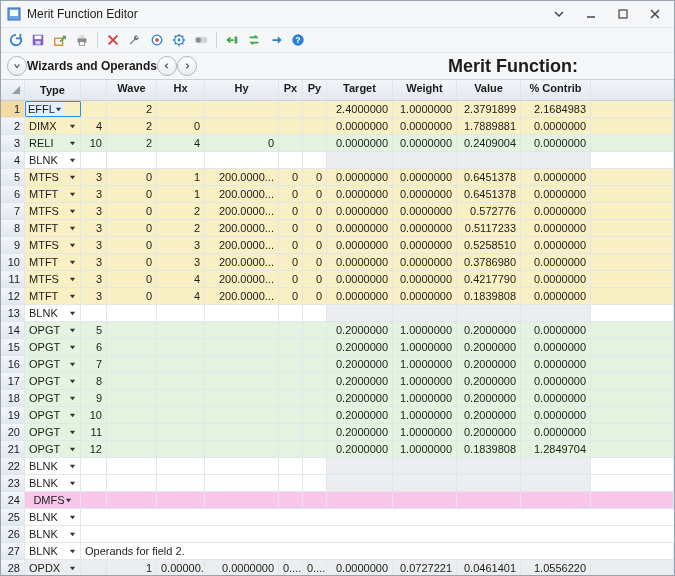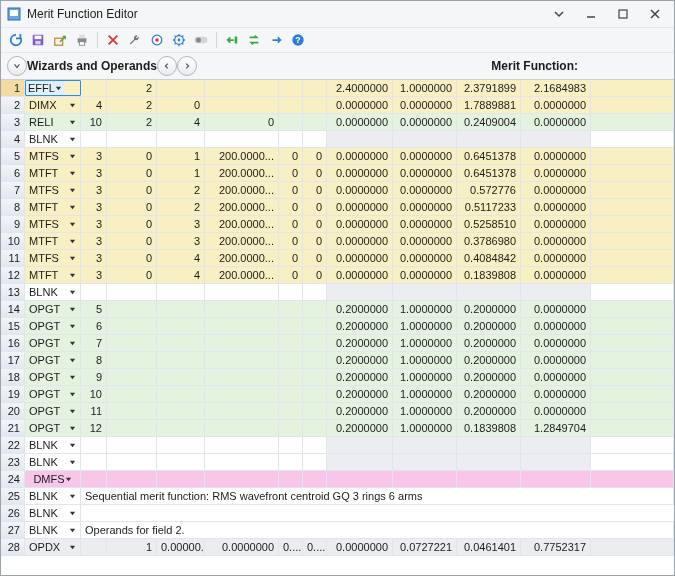--- a/index.html
+++ b/index.html
@@ -28,21 +28,21 @@
   .title-text { flex:1; font-size:12px; }
   .win-btn { width:26px; height:18px; display:flex; align-items:center; justify-content:center; cursor:pointer; }
   .win-btn svg { width:10px; height:10px; }
   .toolbar { height:24px; background:var(--chrome-bg); display:flex; align-items:center; gap:4px; padding:0 6px; border-bottom:1px solid var(--border-light); }
   .tool-btn { width:18px; height:18px; display:flex; align-items:center; justify-content:center; border-radius:2px; cursor:pointer; }
   .tool-sep { width:1px; height:16px; background:#d0d5db; margin:0 2px; }
   .panel-bar { height:26px; background:var(--chrome-bg); display:flex; align-items:center; padding:0 6px; border-bottom:1px solid var(--border); }
   .circle-btn { width:18px; height:18px; border:1px solid #b0b6bd; border-radius:50%; display:flex; align-items:center; justify-content:center; background:linear-gradient(#fff,#e8ecf0); cursor:pointer; }
   .circle-btn svg { width:8px; height:8px; }
   .panel-title { font-weight:bold; font-size:12px; }
-  .mf-label { font-weight:bold; font-size:12px; }
+  .mf-label { font-weight:bold; font-size:18px; }
   .mf-value { font-weight:bold; font-size:12px; margin-left:8px; }
   .grid-wrap { flex:1; overflow:hidden; position:relative; display:flex; flex-direction:column; }
   .header-row { display:flex; height:20px; background:linear-gradient(var(--header-grad-top),var(--header-grad-bot)); border-bottom:1px solid var(--border); font-weight:bold; font-size:11px; }
   .header-row .cell, .data-row .cell { box-sizing:border-box; border-right:1px solid var(--border-light); padding:2px 4px; overflow:hidden; white-space:nowrap; text-overflow:clip; }
   .grid-body { flex:1; overflow-y:auto; overflow-x:hidden;}
   .data-row { display:flex; height:16px; font-size:11px; line-height:13px; border-bottom:1px solid var(--border-light); }
   .rowhead { width:24px; text-align:center; background:linear-gradient(var(--header-grad-top),var(--header-grad-bot)); border-right:1px solid var(--border); display:flex; align-items:center; justify-content:flex-end; padding-right:4px; box-sizing:border-box; font-weight:normal;}
   .rowhead.sel { background:#f3dca3; }
   .col-type { width:56px; display:flex; align-items:center; justify-content:space-between; padding-left:3px;}
   .col-p1 { width:26px; text-align:right; }
@@ -200,20 +200,39 @@
         <svg viewBox="0 0 10 10">
           <path d="M4 2 L7 5 L4 8" stroke="#555" fill="none" stroke-width="1.5"></path>
         </svg>
       </div>
     <span class="spacer"></span>
     <span class="mf-label">Merit Function:</span>
     <span style="width:90px"></span>
   </div>
 
   <div class="grid-wrap">
+    <div class="header-row">
+      <div class="cell rowhead">
+          <svg width="8" height="8" viewBox="0 0 8 8">
+            <path d="M8 0 V8 H0 Z" fill="#96a0ab"></path>
+          </svg>
+        </div>
+      <div class="cell col-type" style="justify-content:center;text-align:center">Type</div>
+      <div class="cell col-p1"></div>
+      <div class="cell col-wave" style="text-align:center">Wave</div>
+      <div class="cell col-hx" style="text-align:center">Hx</div>
+      <div class="cell col-hy" style="text-align:center">Hy</div>
+      <div class="cell col-px" style="text-align:center">Px</div>
+      <div class="cell col-py" style="text-align:center">Py</div>
+      <div class="cell col-target" style="text-align:center">Target</div>
+      <div class="cell col-weight" style="text-align:center">Weight</div>
+      <div class="cell col-value" style="text-align:center">Value</div>
+      <div class="cell col-contrib" style="text-align:center">% Contrib</div>
+      <div class="cell filler" style="flex:1"></div>
+    </div>
     <div class="grid-body" id="grid-body">
         <div class="data-row row-yellow">
           <div class="cell rowhead sel">1</div>
           <div class="cell col-type cell-sel-outer">
             <div class="inner">
               <span>EFFL</span>
               <svg class="dd-caret" viewBox="0 0 8 8">
                 <path d="M1 2 L4 6 L7 2" fill="#333"></path>
               </svg>
             </div>
@@ -419,21 +438,21 @@
             </svg>
           </div>
           <div class="cell col-p1">3</div>
           <div class="cell col-wave">0</div>
           <div class="cell col-hx">4</div>
           <div class="cell col-hy">200.0000...</div>
           <div class="cell col-px">0</div>
           <div class="cell col-py">0</div>
           <div class="cell col-target">0.0000000</div>
           <div class="cell col-weight">0.0000000</div>
-          <div class="cell col-value">0.4084842</div>
+          <div class="cell col-value">0.4217790</div>
           <div class="cell col-contrib">0.0000000</div>
           <div class="cell filler" style="flex:1"></div>
         </div>
         <div class="data-row row-yellow">
           <div class="cell rowhead">12</div>
           <div class="cell col-type">
             <span>MTFT</span>
             <svg class="dd-caret" viewBox="0 0 8 8">
               <path d="M1 2 L4 6 L7 2" fill="#333"></path>
             </svg>
@@ -691,21 +710,20 @@
           <div class="cell filler" style="flex:1"></div>
         </div>
         <div class="data-row ">
           <div class="cell rowhead">25</div>
           <div class="cell col-type">
             <span>BLNK</span>
             <svg class="dd-caret" viewBox="0 0 8 8">
               <path d="M1 2 L4 6 L7 2" fill="#333"></path>
             </svg>
           </div>
-          <div class="cell full-span">Sequential merit function: RMS wavefront centroid GQ 3 rings 6 arms</div>
         </div>
         <div class="data-row ">
           <div class="cell rowhead">26</div>
           <div class="cell col-type">
             <span>BLNK</span>
             <svg class="dd-caret" viewBox="0 0 8 8">
               <path d="M1 2 L4 6 L7 2" fill="#333"></path>
             </svg>
           </div>
         </div>
@@ -729,18 +747,18 @@
           </div>
           <div class="cell col-p1"></div>
           <div class="cell col-wave">1</div>
           <div class="cell col-hx">0.00000...</div>
           <div class="cell col-hy">0.0000000</div>
           <div class="cell col-px">0....</div>
           <div class="cell col-py">0....</div>
           <div class="cell col-target">0.0000000</div>
           <div class="cell col-weight">0.0727221</div>
           <div class="cell col-value">0.0461401</div>
-          <div class="cell col-contrib">0.7752317</div>
+          <div class="cell col-contrib">1.0556220</div>
           <div class="cell filler" style="flex:1"></div>
         </div>
       </div>
   </div>
 </div>
 
 </body></html>

